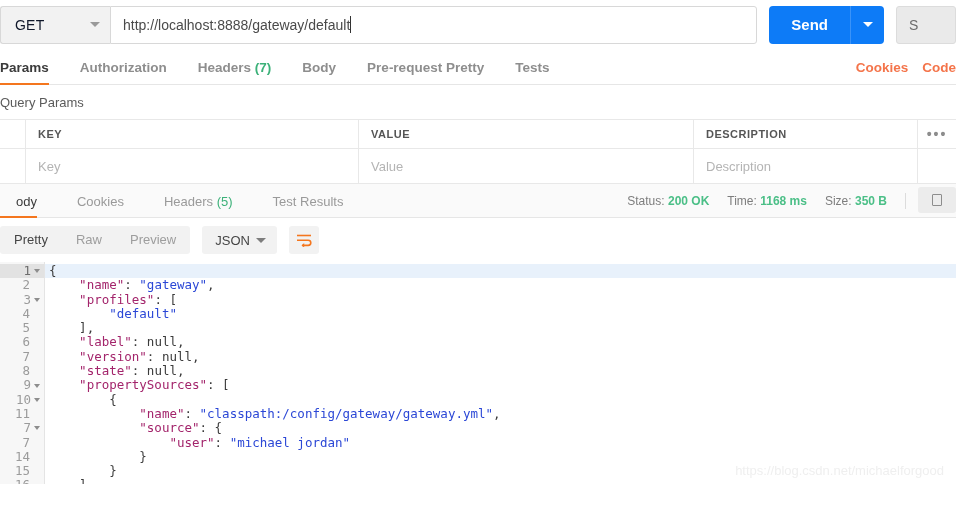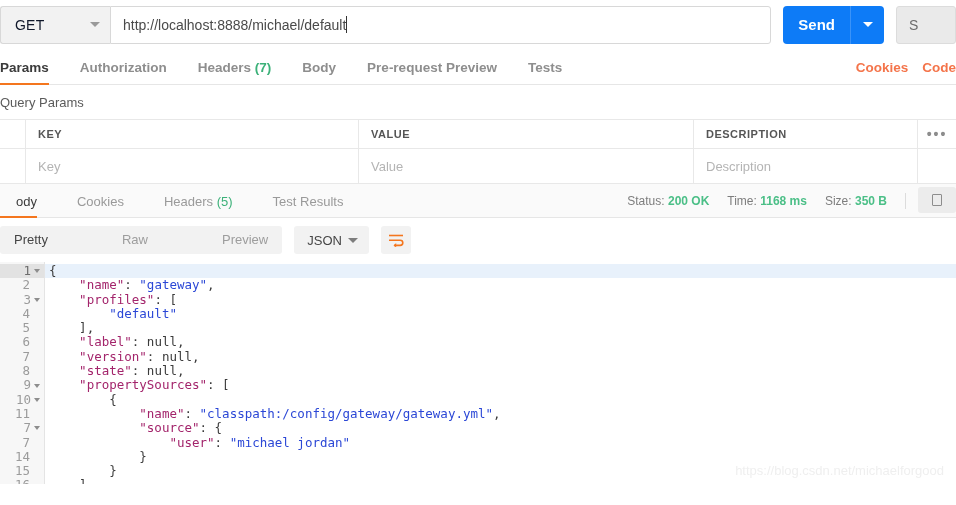--- a/index.html
+++ b/index.html
@@ -76,21 +76,21 @@
     height: 38px;
     border-radius: 4px;
     overflow: hidden;
     flex: 0 0 auto;
   }
   .send-btn {
     background: #0d7bf7;
     color: #fff;
     font-weight: bold;
     font-size: 15px;
-    padding: 0 15px;
+    padding: 0 22px;
     display: flex;
     align-items: center;
     border: none;
     cursor: pointer;
     font-family: "Liberation Sans", sans-serif;
   }
   .send-caret {
     background: #0d7bf7;
     width: 34px;
     display: flex;
@@ -271,21 +271,20 @@
     align-items: center;
     height: 44px;
     padding-left: 0px;
     background: #fff;
   }
   .seg {
     display: flex;
     background: #f2f2f2;
     border-radius: 3px;
     height: 28px;
-    gap: 46px;
   }
   .seg .opt {
     padding: 0 14px;
     font-size: 13px;
     color: #9d9d9d;
     line-height: 28px;
     cursor: pointer;
   }
   .seg .opt.active { color: #454545; }
   .json-sel {
@@ -383,21 +382,21 @@
 </style>
 </head>
 <body>
 
 <div class="urlbar">
   <div class="method-select">
     <span class="method-label">GET</span>
     <span class="caret-dn"></span>
   </div>
   <div class="url-input">
-    <span class="url-text">http://localhost:8888/michael/default</span>
+    <span class="url-text">http://localhost:8888/gateway/default</span>
       <span class="caret-bar"></span>
   </div>
   <div class="send-group">
     <button class="send-btn">Send</button>
     <div class="send-caret">
         <i></i>
       </div>
   </div>
   <div class="save-btn">S</div>
 </div>
@@ -410,21 +409,21 @@
     <span>Authorization</span>
   </div>
   <div class="tab">
     <span>Headers</span>
     <span class="count">(7)</span>
   </div>
   <div class="tab">
     <span>Body</span>
   </div>
   <div class="tab">
-    <span>Pre-request Preview</span>
+    <span>Pre-request Pretty</span>
   </div>
   <div class="tab">
     <span>Tests</span>
   </div>
   <div class="tabs-spacer"></div>
   <div class="tab-link">Cookies</div>
   <div class="tab-link">Code</div>
 </div>
 
 <div class="qp-title">Query Params</div>

